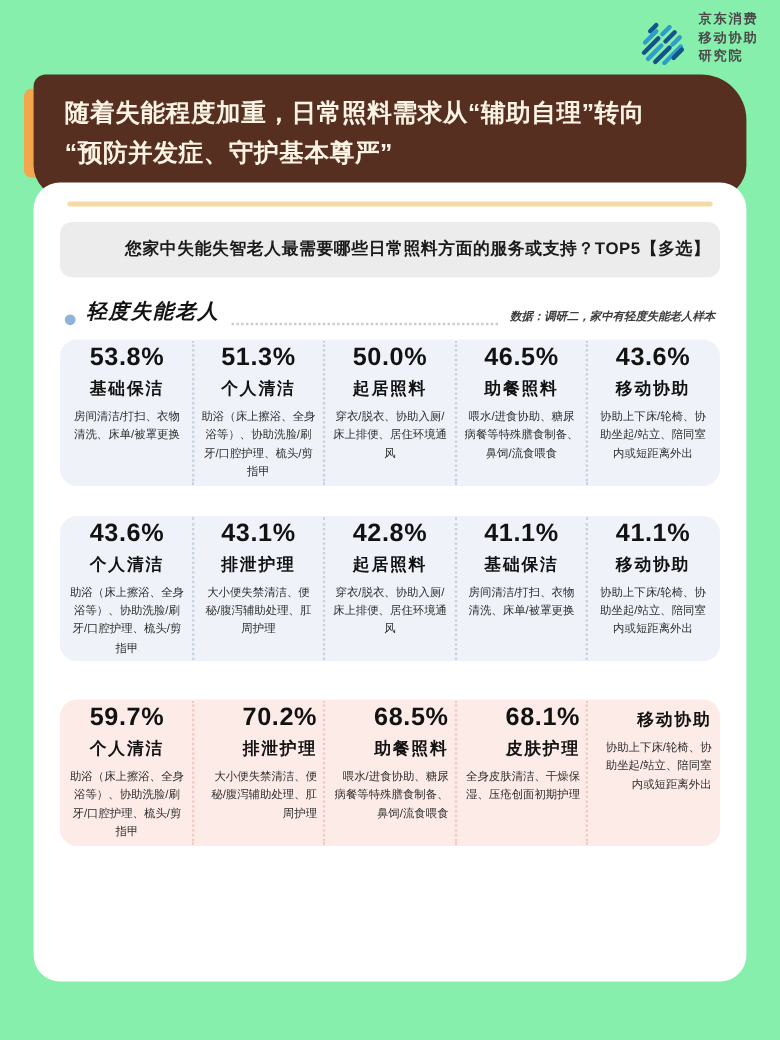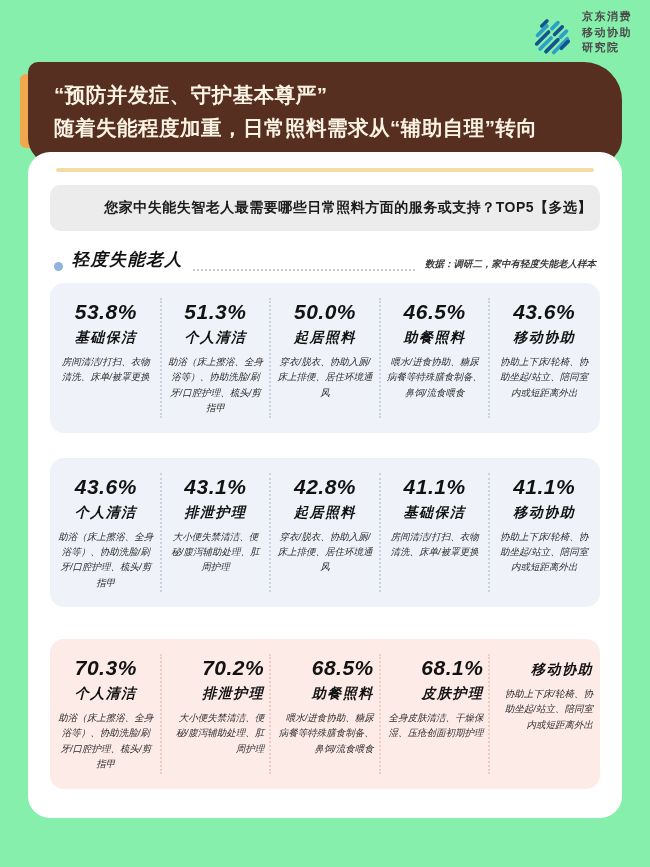--- a/index.html
+++ b/index.html
@@ -50,21 +50,21 @@
   }
   
   .section{margin-top:25px;}
   .section.first{margin-top:17px;}
   .section.last{margin-top:32px;}
   .sec-header{display:flex;align-items:flex-end;margin:0 4px 12px;font-style:italic;}
   .dot{width:9px;height:9px;border-radius:50%;background:#8fb3da;margin-right:9px;flex:none;}
   .sec-title{font-size:17px;font-weight:bold;color:#121212;letter-spacing:1.5px;white-space:nowrap;}
   .leader{flex:1;margin:3px 10px 0;border-bottom:2px dotted #c9c9c9;height:1px;}
   .sec-note{font-size:9.5px;font-weight:bold;color:#3c3c3c;white-space:nowrap;}
-  .stat-card{display:flex;border-radius:14px;padding:15px 2px;font-style:italic;}
+  .stat-card{display:flex;border-radius:14px;padding:1px 2px;}
   .theme-blue .stat-card{background:#eff3f9;}
   .theme-pink .stat-card{background:#fdebe8;}
   .stat-item{flex:1;text-align:center;padding:2px 5px;min-width:0;}
   .theme-blue .stat-item + .stat-item{border-left:2px dotted #c9d2e0;}
   .theme-pink .stat-item + .stat-item{border-left:2px dotted #f2cac3;text-align:right;}
   .stat-value{font-size:21px;font-weight:bold;color:#121212;letter-spacing:0.5px;}
   .stat-cat{font-size:14px;font-weight:bold;color:#121212;margin:5px 0 7px;letter-spacing:1.5px;}
   .stat-desc{font-size:9.5px;color:#2e2e2e;line-height:1.62;}
 </style>
 </head>
@@ -90,22 +90,22 @@
     <div class="logo-text">
       <div>京东消费</div>
       <div>移动协助</div>
       <div>研究院</div>
     </div>
   </div>
 
   <div class="banner-area">
     <div class="accent-tab"></div>
     <div class="banner">
+      <div class="banner-line">随着失能程度加重，日常照料需求从“辅助自理”转向</div>
       <div class="banner-line">“预防并发症、守护基本尊严”</div>
-      <div class="banner-line">随着失能程度加重，日常照料需求从“辅助自理”转向</div>
     </div>
   </div>
 
   <div class="main-card">
     <div class="top-rule"></div>
 
     <div class="question-box">您家中失能失智老人最需要哪些日常照料方面的服务或支持？TOP5【多选】</div>
 
     <div class="section first theme-blue">
       <div class="sec-header">
@@ -169,21 +169,21 @@
           <div class="stat-value">41.1%</div>
           <div class="stat-cat">移动协助</div>
           <div class="stat-desc">协助上下床/轮椅、协助坐起/站立、陪同室内或短距离外出</div>
         </div>
       </div>
     </div>
 
     <div class="section last theme-pink">
       <div class="stat-card">
         <div class="stat-item">
-          <div class="stat-value">70.3%</div>
+          <div class="stat-value">59.7%</div>
           <div class="stat-cat">个人清洁</div>
           <div class="stat-desc">助浴（床上擦浴、全身浴等）、协助洗脸/刷牙/口腔护理、梳头/剪指甲</div>
         </div>
         <div class="stat-item">
           <div class="stat-value">70.2%</div>
           <div class="stat-cat">排泄护理</div>
           <div class="stat-desc">大小便失禁清洁、便秘/腹泻辅助处理、肛周护理</div>
         </div>
         <div class="stat-item">
           <div class="stat-value">68.5%</div>

